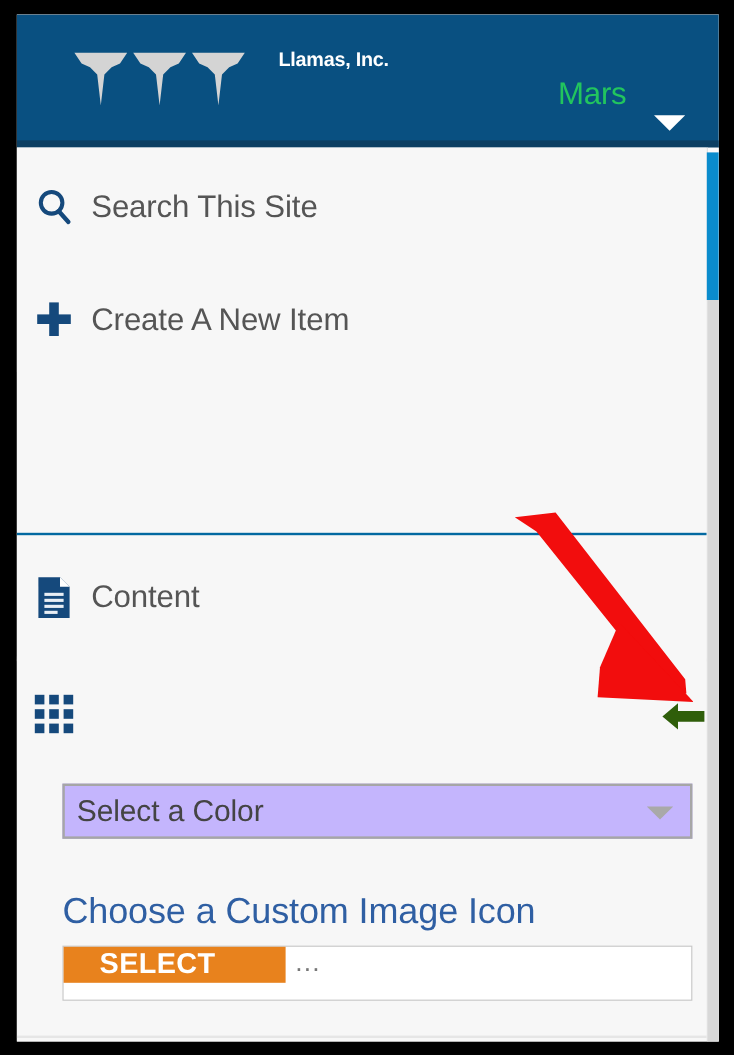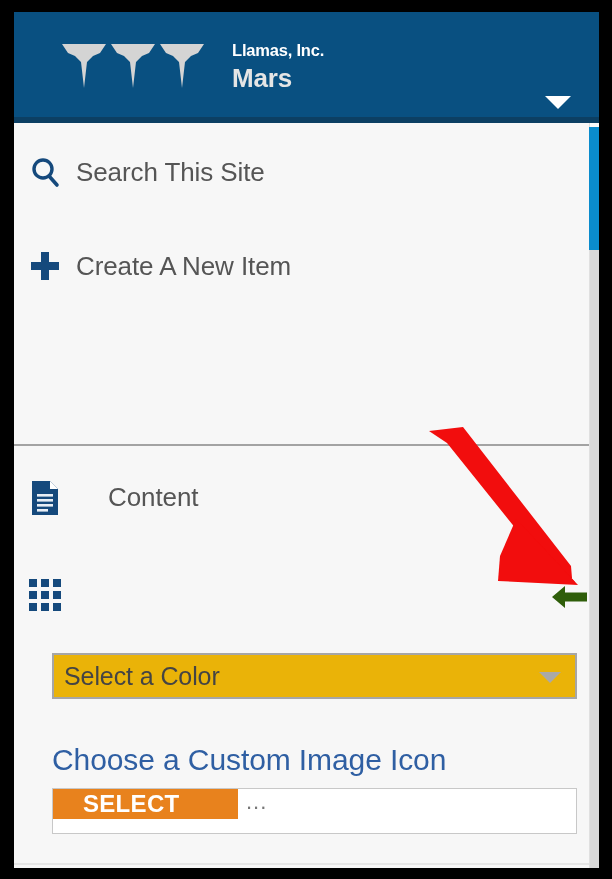--- a/index.html
+++ b/index.html
@@ -62,26 +62,27 @@
   #org-name {
     font-size: 16.5px;
     font-weight: bold;
     color: #ffffff;
     letter-spacing: -0.2px;
     line-height: 20px;
     white-space: nowrap;
   }
   #site-name {
     font-size: 26px;
-    font-weight: bold;
-    color: #e5e5e5;
+    font-weight: normal;
+    color: #22c55e;
     line-height: 32px;
     letter-spacing: -0.2px;
     white-space: nowrap;
     margin-top: 2px;
+    text-align: right;
   }
   #header-caret {
     position: absolute;
     left: 503px;
     top: 84px;
     width: 0; height: 0;
     border-left: 13px solid transparent;
     border-right: 13px solid transparent;
     border-top: 13px solid #ffffff;
   }
@@ -135,21 +136,21 @@
   .menu-label {
     font-size: 26px;
     color: #555555;
     letter-spacing: -0.1px;
     white-space: nowrap;
   }
 
   #row-search { top: 0px;   height: 99px; }
   #row-create { top: 99px;  height: 88px; }
   #row-dash   { top: 187px; height: 84px; }
-  #row-content{ top: 321px; height: 103px; border-top: 2px solid #a3a3a3; border-bottom: 2px solid #dedede; gap: 32px; }
+  #row-content{ top: 321px; height: 103px; border-top: 2px solid #0369a1; border-bottom: 2px solid #dedede; }
   #row-grid   { top: 424px; height: 95px; }
 
   
   .grid-icon {
     display: grid;
     grid-template-columns: repeat(3, 8px);
     grid-template-rows: repeat(3, 8px);
     gap: 4px;
   }
   .grid-icon i {
@@ -183,21 +184,21 @@
   }
 
   
   #select-wrap {
     position: absolute;
     left: 38px;
     top: 530px;
     width: 525px;
     height: 46px;
     border: 2px solid #a6a6a6;
-    background: #eab308;
+    background: #c4b5fd;
     box-sizing: border-box;
   }
   #select-label {
     position: absolute;
     left: 10px;
     top: 7px;
     font-size: 25px;
     color: #444444;
     letter-spacing: -0.1px;
     white-space: nowrap;

